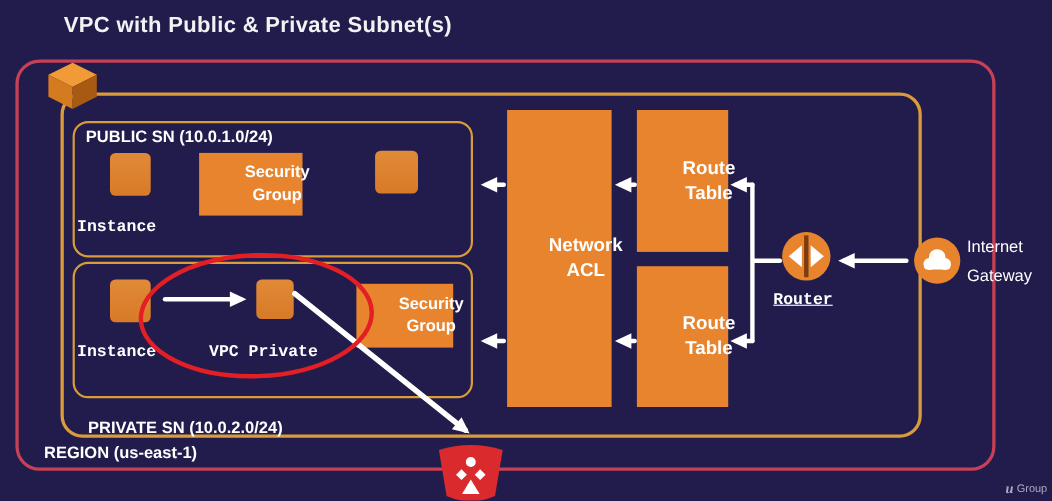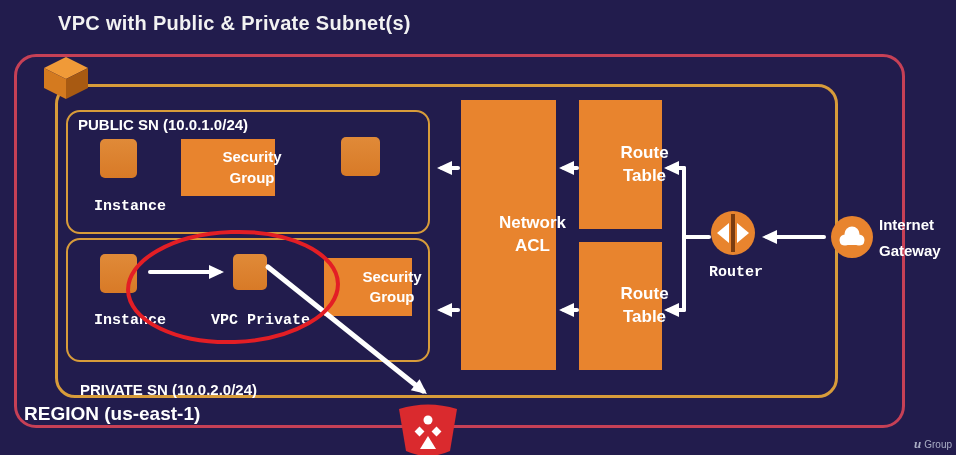--- a/index.html
+++ b/index.html
@@ -28,31 +28,31 @@
   .subnet-box {
     border:2px solid #d89c3a; border-radius:14px;
   }
   .subnet-public { left:66px; top:110px; width:364px; height:124px; }
   .subnet-private { left:66px; top:238px; width:364px; height:124px; }
 
   .lbl { color:#ffffff; font-weight:700; font-size:15px; white-space:nowrap;text-align:center; }
   .public-sn-label  { left:78px; top:116px; }
   .private-sn-label { left:80px; top:336px;margin-top:45px; }
   .vpc-label        { left:66px; top:374px; font-size:15px; }
-  .region-label     { left:24px; top:403px; font-size:19px; }
+  .region-label     { left:40px; top:403px; font-size:15px; }
 
   .mono {
     color:#ffffff; font-family:"Liberation Mono", monospace;
-    font-size:15px; font-weight:700; text-align:right; white-space:nowrap;
+    font-size:15px; font-weight:700; text-align:left; white-space:nowrap;
   }
   .pub-instance-label  { left:70px;  top:198px; width:96px; }
   .nat-label           { left:300px; top:193px; width:121px; }
   .priv-instance-label { left:70px;  top:312px; width:96px; }
   .vpcgw-label         { left:190px; top:312px; width:120px; }
-  .router-label        { left:703px; top:264px; width:60px; }
+  .router-label        { left:703px; top:264px; width:60px;text-decoration:underline; }
 
   .icon-square {
     background:linear-gradient(180deg,#e08a38 0%, #d87a27 100%);
     border-radius:5px;
   }
   .pub-instance  { left:100px; top:139px; width:37px; height:39px; }
   .nat-icon      { left:341px; top:137px; width:39px; height:39px; }
   .priv-instance { left:100px; top:254px; width:37px; height:39px; }
   .vpcgw-icon    { left:233px; top:254px; width:34px; height:36px; }
 
@@ -68,21 +68,21 @@
   .rt-bot  { left:579px; top:242px; width:83px; height:128px; font-size:17px; }
   .sg-pub span, .sg-priv span, .nacl span, .rt-top span, .rt-bot span { width:80%; }
 
   .aws-logo   { left:40px;  top:55px;  width:52px; height:46px; }
   .router-ic  { left:710px; top:210px; width:46px; height:46px; }
   .igw-ic     { left:830px; top:215px; width:44px; height:44px; }
   .bucket-ic  { left:397px; top:402px; width:62px; height:56px; }
 
   .igw-label {
     left:879px; top:212px; width:78px;
-    color:#ffffff; font-weight:700; font-size:15px; line-height:26px;
+    color:#ffffff; font-weight:400; font-size:15px; line-height:26px;
     white-space:normal;
   }
 
   .overlay { left:0; top:0; pointer-events:none; }
 
   .watermark {
     left:914px; top:436px; display:flex; align-items:center; gap:3px;
     color:#a9adc4; font-size:10px; white-space:nowrap;
   }
   .wm-icon { font-family:"Liberation Serif", serif; font-style:italic; font-weight:700; font-size:13px; }

